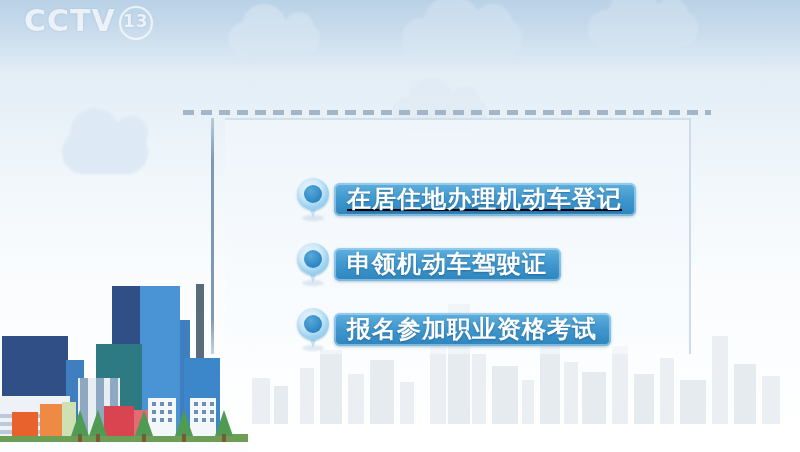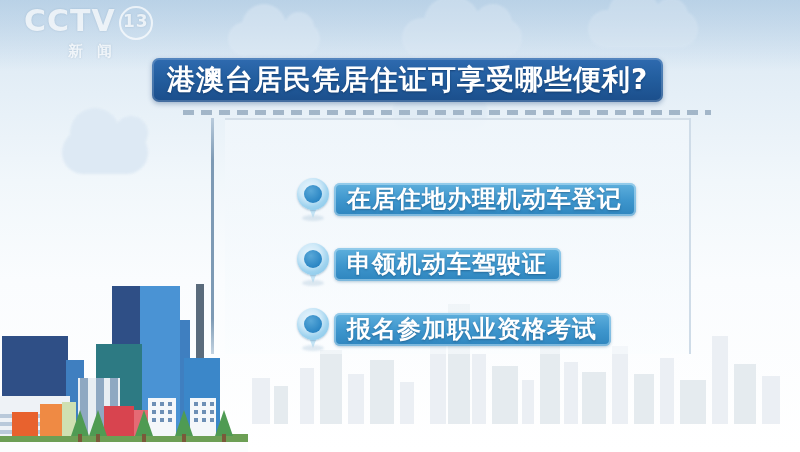--- a/index.html
+++ b/index.html
@@ -98,21 +98,21 @@
 
   .item .pill{
     display:flex;align-items:center;height:33px;padding:0 14px 0 13px;
     border-radius:6px;
     background:linear-gradient(180deg,#5fb0dd 0%,#3e96cd 52%,#2e85be 100%);
     box-shadow:0 1px 3px rgba(40,95,140,.32), inset 0 0 0 2px rgba(190,226,245,.55);}
   .item .pill span{
     font:700 24px/1 "DejaVu Sans",sans-serif;color:#ffffff;letter-spacing:1px;white-space:nowrap;
     text-shadow:0 1px 2px rgba(20,70,110,.5);}
 
-  #item-0{left:296px;top:178px;}
+  #item-0{left:296px;top:178px;text-decoration:underline;}
   #item-1{left:296px;top:243px;}
   #item-2{left:296px;top:308px;}
 
   
   #city{position:absolute;left:0;bottom:0;width:248px;height:172px;}
   #city .b{position:absolute;bottom:16px;}
   #city .ground{position:absolute;left:0;bottom:10px;width:248px;height:8px;background:#6c9f55;}
   #city .ground2{position:absolute;left:0;bottom:0;width:248px;height:10px;background:#fbfdfe;}
   .tree{position:absolute;bottom:16px;width:0;height:0;}
   .tree i{position:absolute;left:-9px;bottom:0;width:0;height:0;
@@ -155,26 +155,22 @@
     <div class="ghost dk" style="left:370px;width:24px;height:64px;"></div>
     <div class="ghost" style="left:400px;width:14px;height:42px;"></div>
     <div class="ghost" style="left:252px;width:18px;height:46px;"></div>
     <div class="ghost dk" style="left:274px;width:14px;height:38px;"></div>
   </div>
 
   <div id="logo">
     <div class="lg-main">
       <span>CCTV</span><span class="lg-13">13</span>
     </div>
-    <div class="lg-sub">新闻</div>
-  </div>
-
-  <div id="title-banner">
-    <div class="t-text">港澳台居民凭居住证可享受哪些便利?</div>
-  </div>
+  </div>
+
 
   <div id="dashed"></div>
 
   <div id="panel">
     <div class="p-body"></div>
     <div class="p-top"></div>
     <div class="p-right"></div>
     <div class="p-left"></div>
   </div>
 

